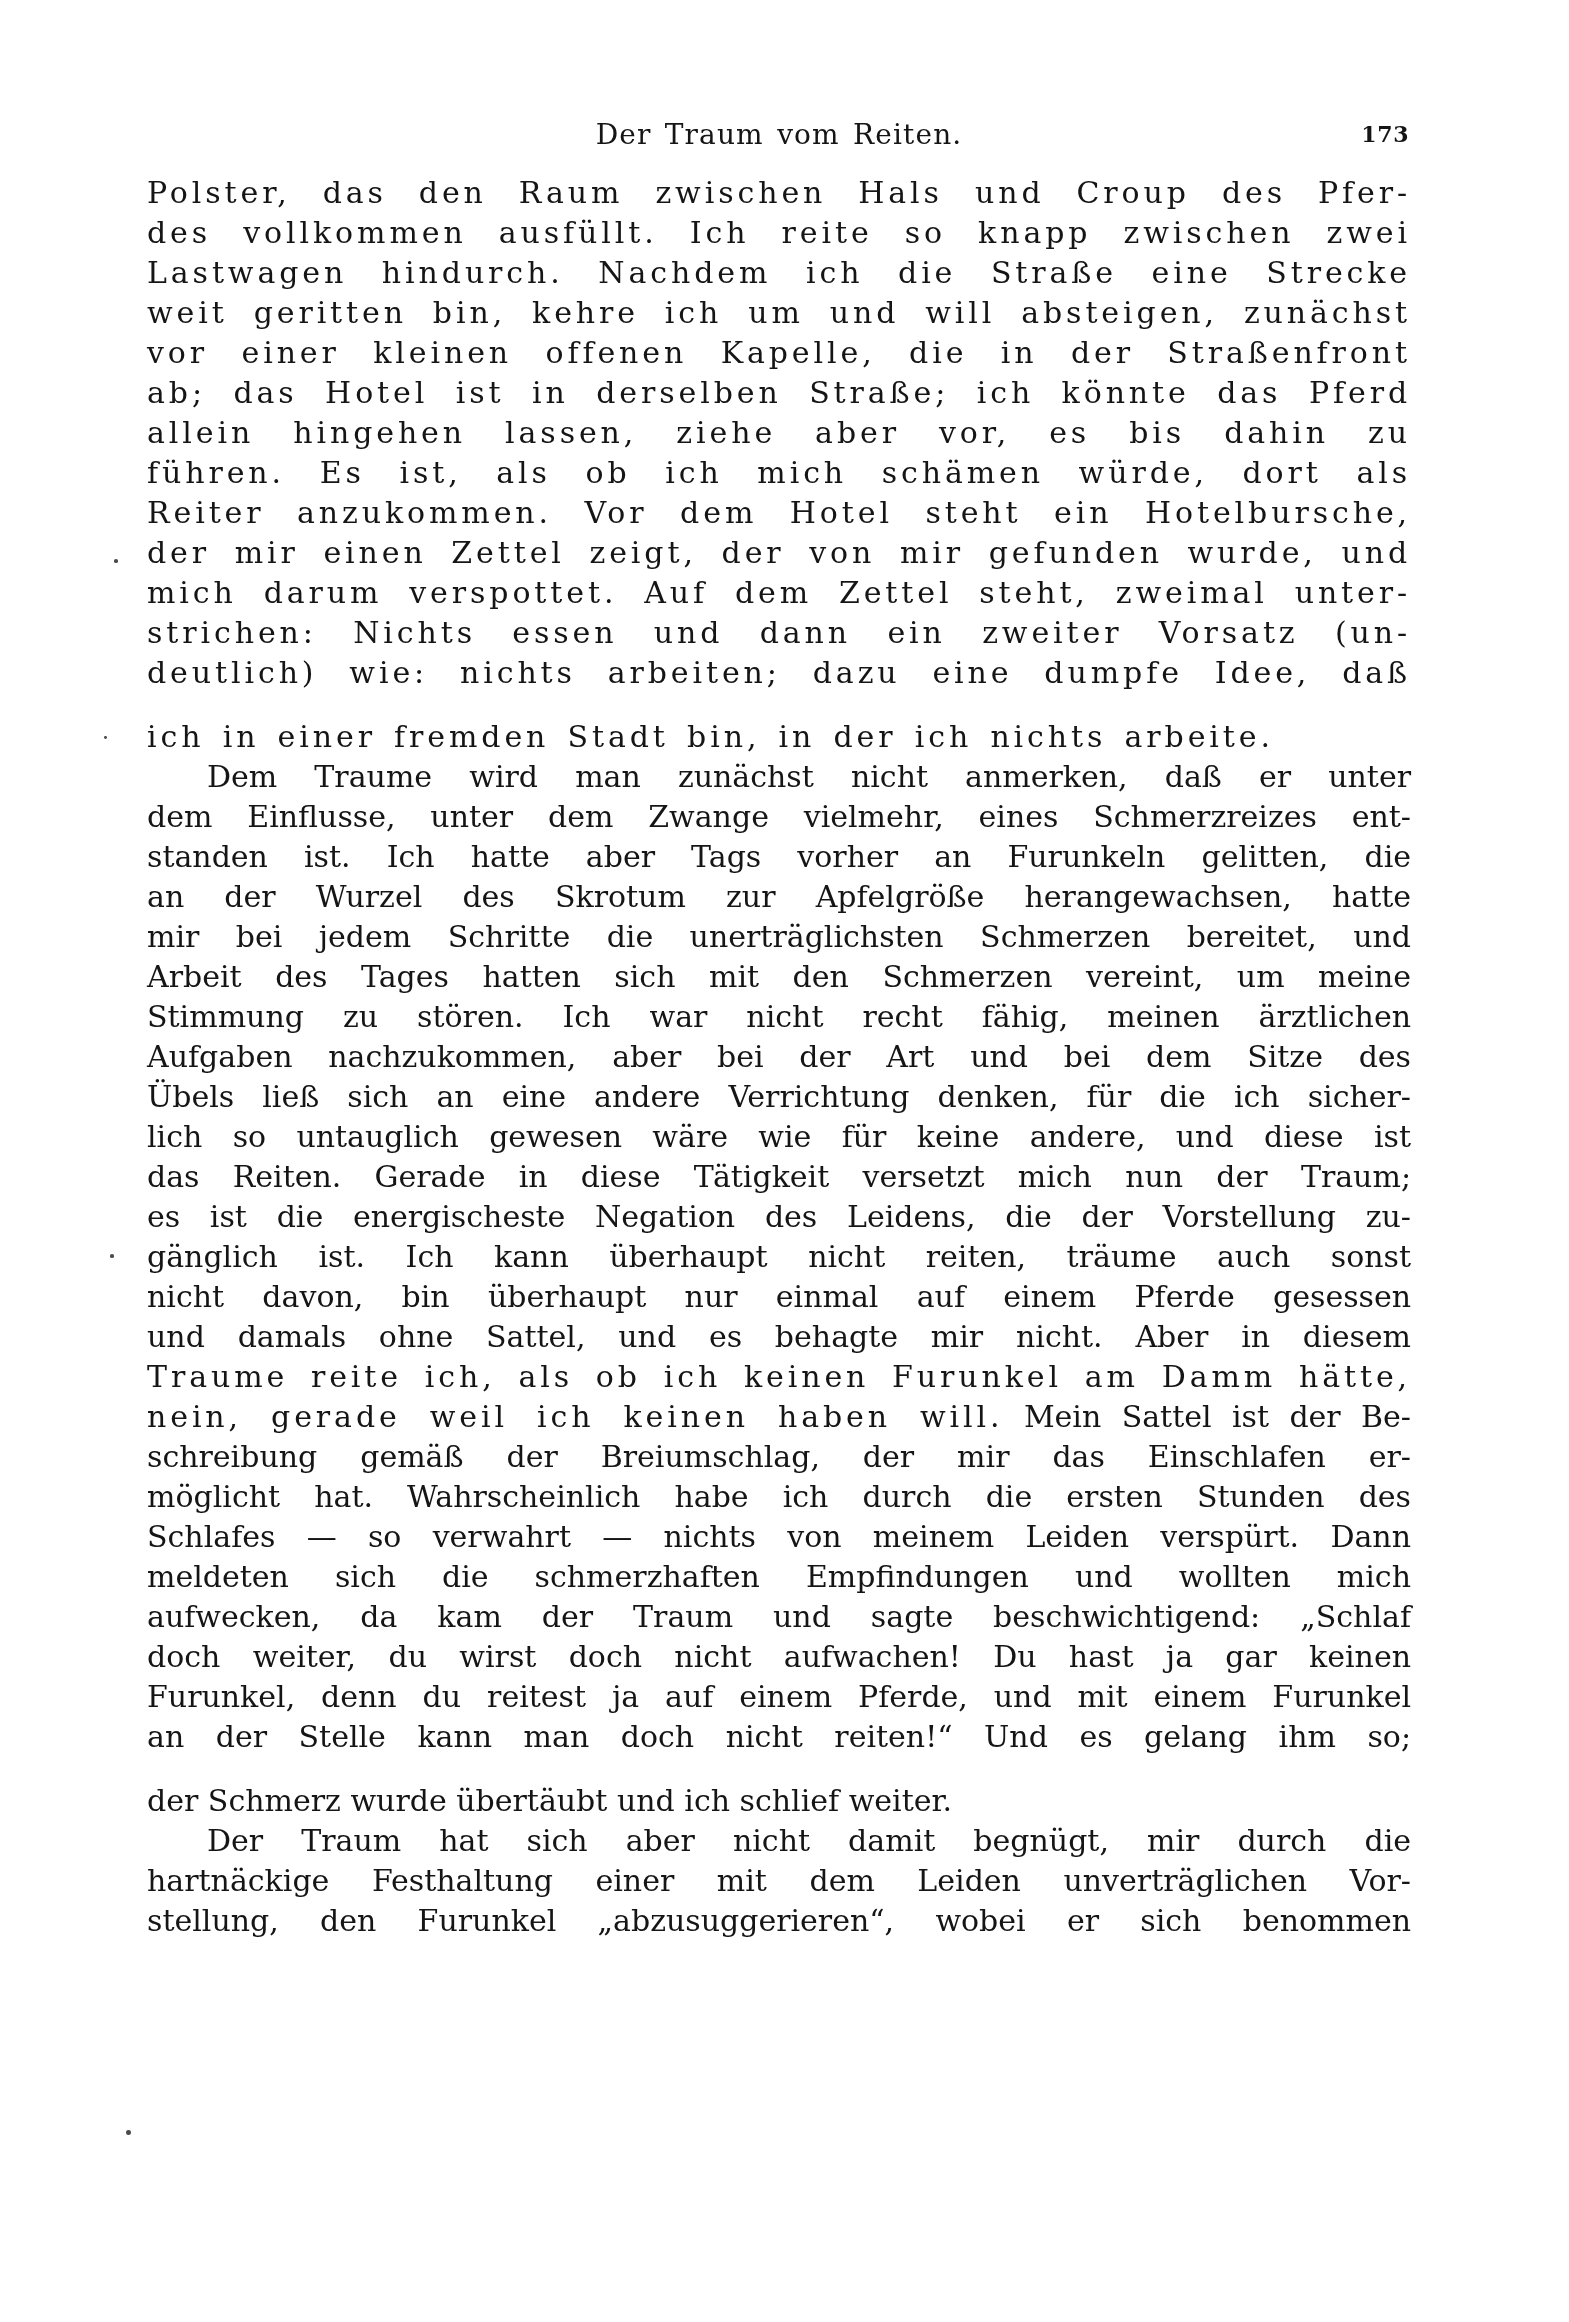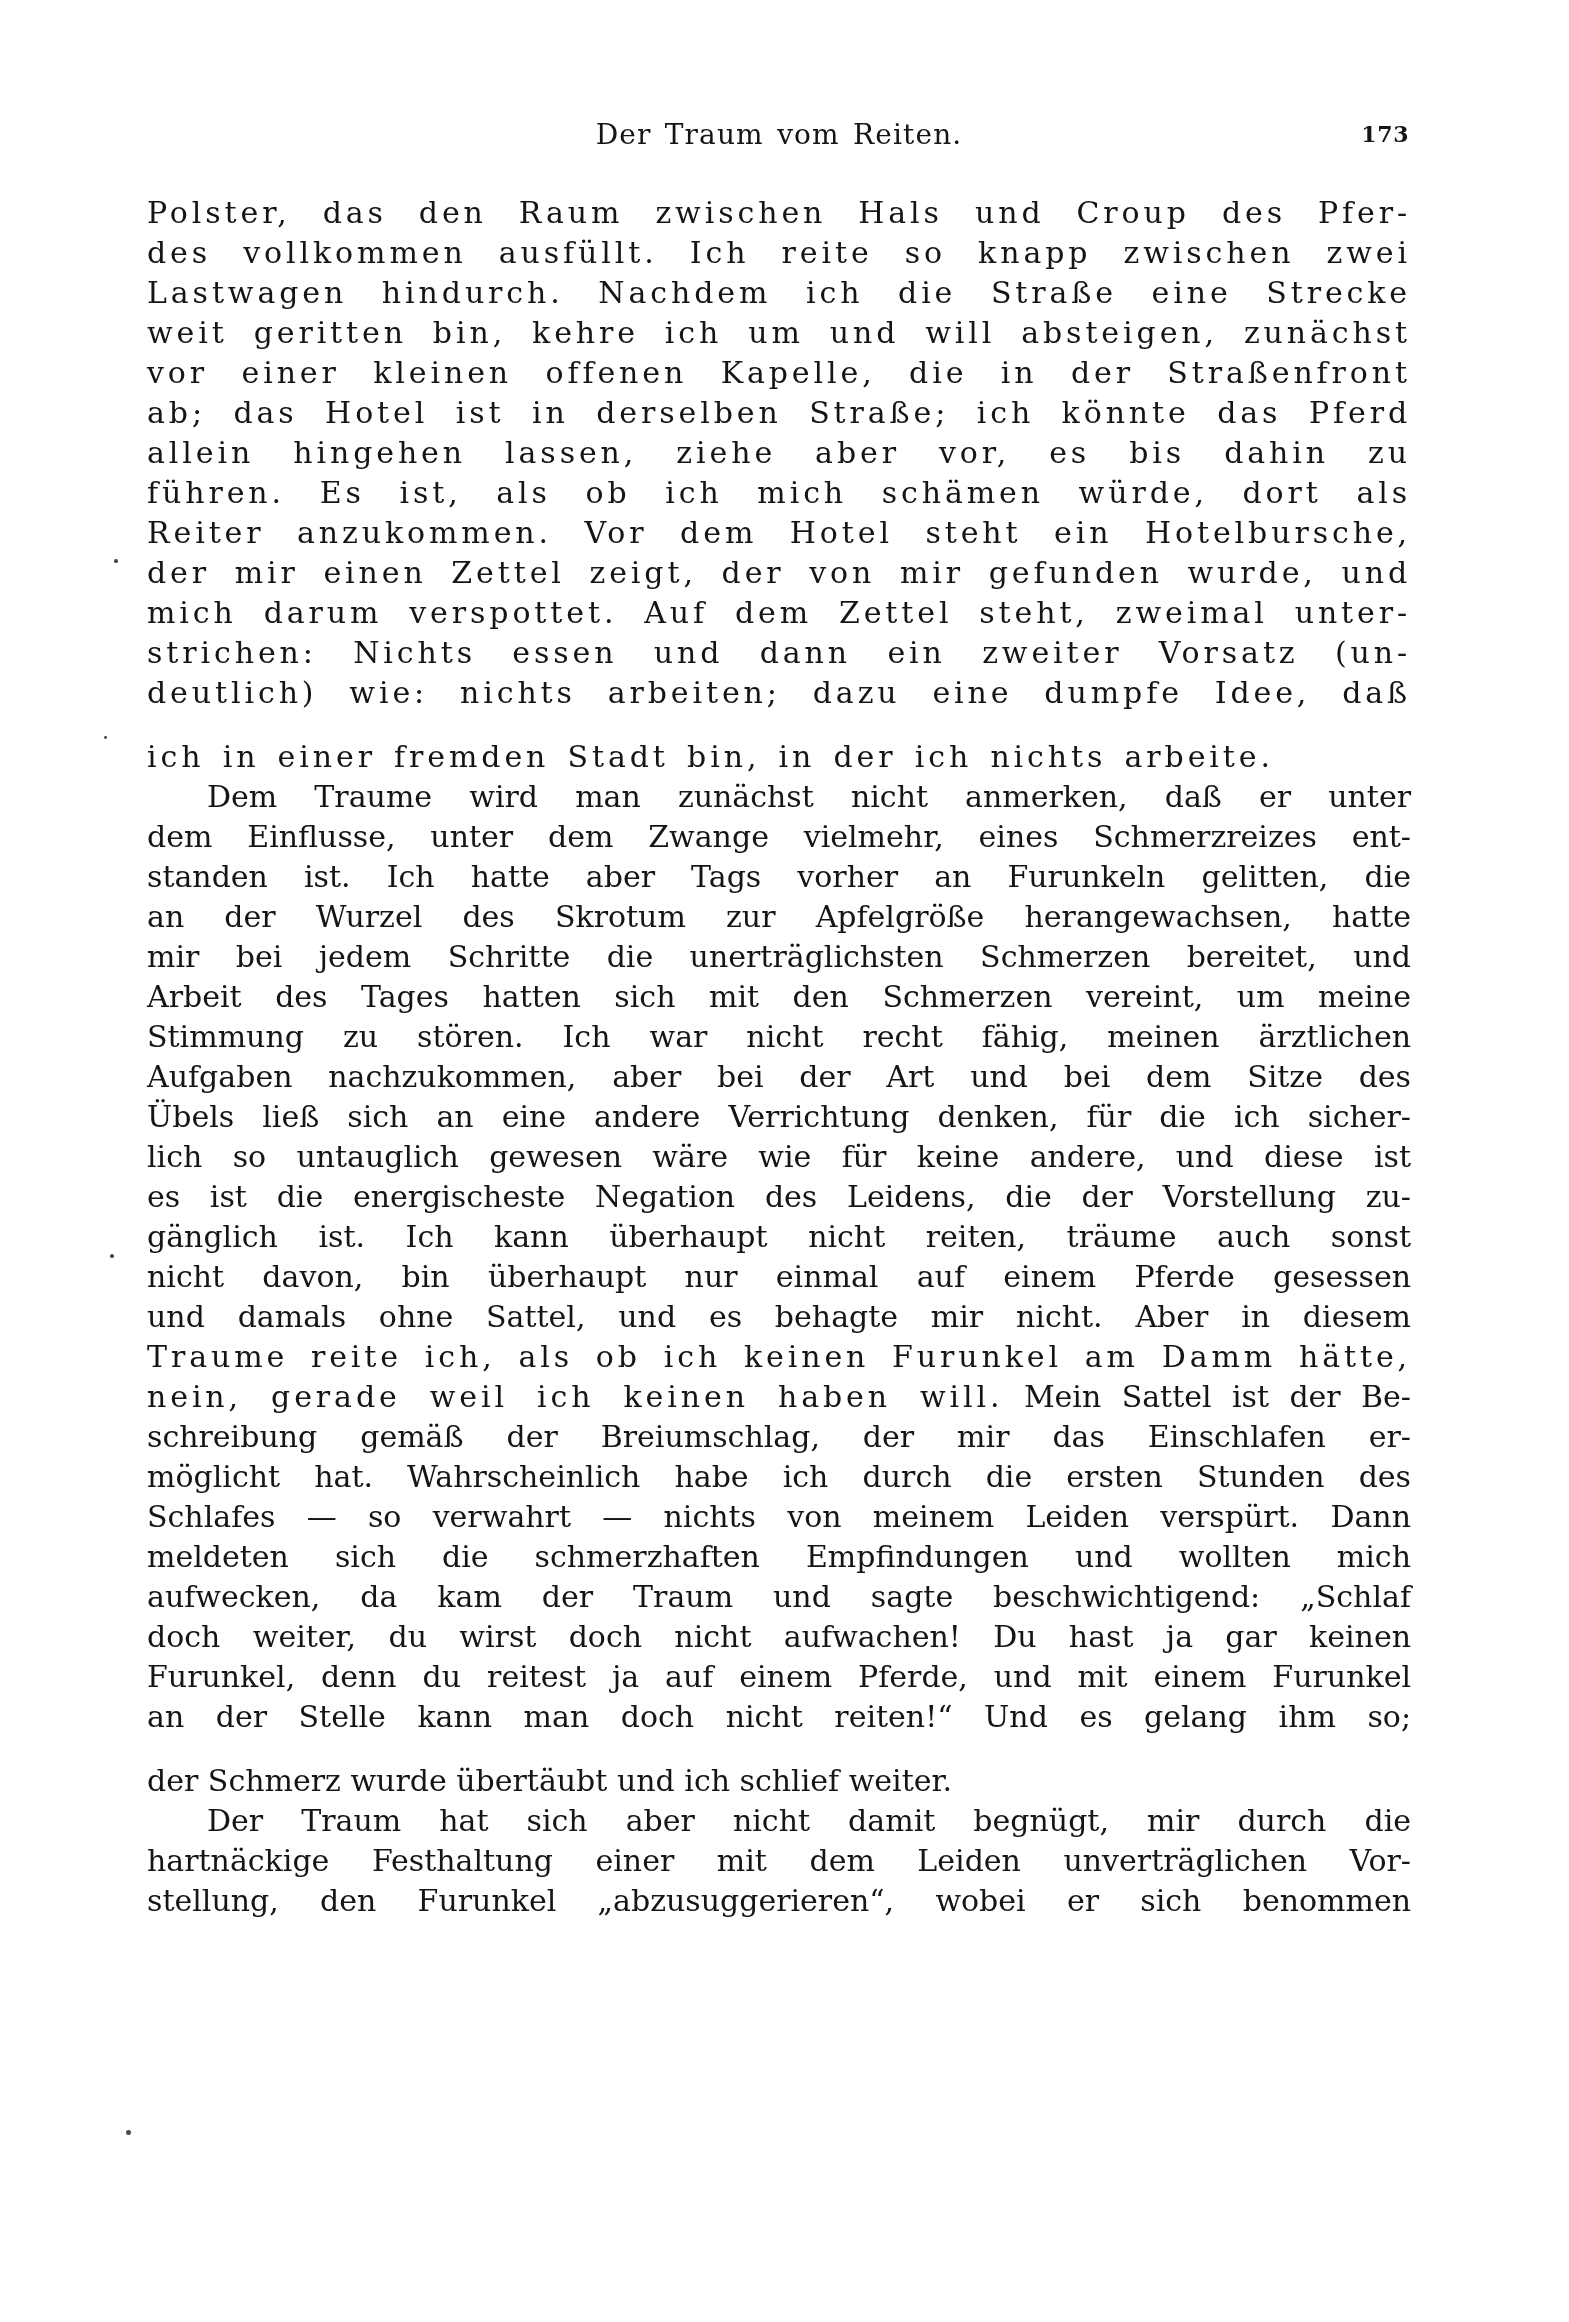--- a/index.html
+++ b/index.html
@@ -14,21 +14,21 @@
   }
   .content {
     position: absolute;
     left: 147px;
     top: 114px;
     width: 1264px;
   }
   .runhead {
     position: relative;
     height: 41px;
-    margin-bottom: 38px;
+    margin-bottom: 18px;
   }
   .runhead .title {
     position: absolute;
     left: 0; right: 0;
     text-align: center;
     font-size: 28px;
     line-height: 41px;
     letter-spacing: 0.04em;
     word-spacing: 0.12em;
   }
@@ -99,20 +99,21 @@
           <span class="line indent"><span class="seg">Dem Traume wird man zunächst nicht anmerken, daß er unter</span></span>
           <span class="line"><span class="seg">dem Einflusse, unter dem Zwange vielmehr, eines Schmerzreizes ent-</span></span>
           <span class="line"><span class="seg">standen ist. Ich hatte aber Tags vorher an Furunkeln gelitten, die</span></span>
           <span class="line"><span class="seg">an der Wurzel des Skrotum zur Apfelgröße herangewachsen, hatte</span></span>
           <span class="line"><span class="seg">mir bei jedem Schritte die unerträglichsten Schmerzen bereitet, und</span></span>
           <span class="line"><span class="seg">Arbeit des Tages hatten sich mit den Schmerzen vereint, um meine</span></span>
           <span class="line"><span class="seg">Stimmung zu stören. Ich war nicht recht fähig, meinen ärztlichen</span></span>
           <span class="line"><span class="seg">Aufgaben nachzukommen, aber bei der Art und bei dem Sitze des</span></span>
           <span class="line"><span class="seg">Übels ließ sich an eine andere Verrichtung denken, für die ich sicher-</span></span>
           <span class="line"><span class="seg">lich so untauglich gewesen wäre wie für keine andere, und diese ist</span></span>
+          <span class="line"><span class="seg">das Reiten. Gerade in diese Tätigkeit versetzt mich nun der Traum;</span></span>
           <span class="line"><span class="seg">es ist die energischeste Negation des Leidens, die der Vorstellung zu-</span></span>
           <span class="line"><span class="seg">gänglich ist. Ich kann überhaupt nicht reiten, träume auch sonst</span></span>
           <span class="line"><span class="seg">nicht davon, bin überhaupt nur einmal auf einem Pferde gesessen</span></span>
           <span class="line"><span class="seg">und damals ohne Sattel, und es behagte mir nicht. Aber in diesem</span></span>
           <span class="line"><span class="seg sp">Traume reite ich, als ob ich keinen Furunkel am Damm hätte,</span></span>
           <span class="line"><span class="seg sp">nein, gerade weil ich keinen haben will.</span><span class="seg"> Mein Sattel ist der Be-</span></span>
           <span class="line"><span class="seg">schreibung gemäß der Breiumschlag, der mir das Einschlafen er-</span></span>
           <span class="line"><span class="seg">möglicht hat. Wahrscheinlich habe ich durch die ersten Stunden des</span></span>
           <span class="line"><span class="seg">Schlafes — so verwahrt — nichts von meinem Leiden verspürt. Dann</span></span>
           <span class="line"><span class="seg">meldeten sich die schmerzhaften Empfindungen und wollten mich</span></span>

